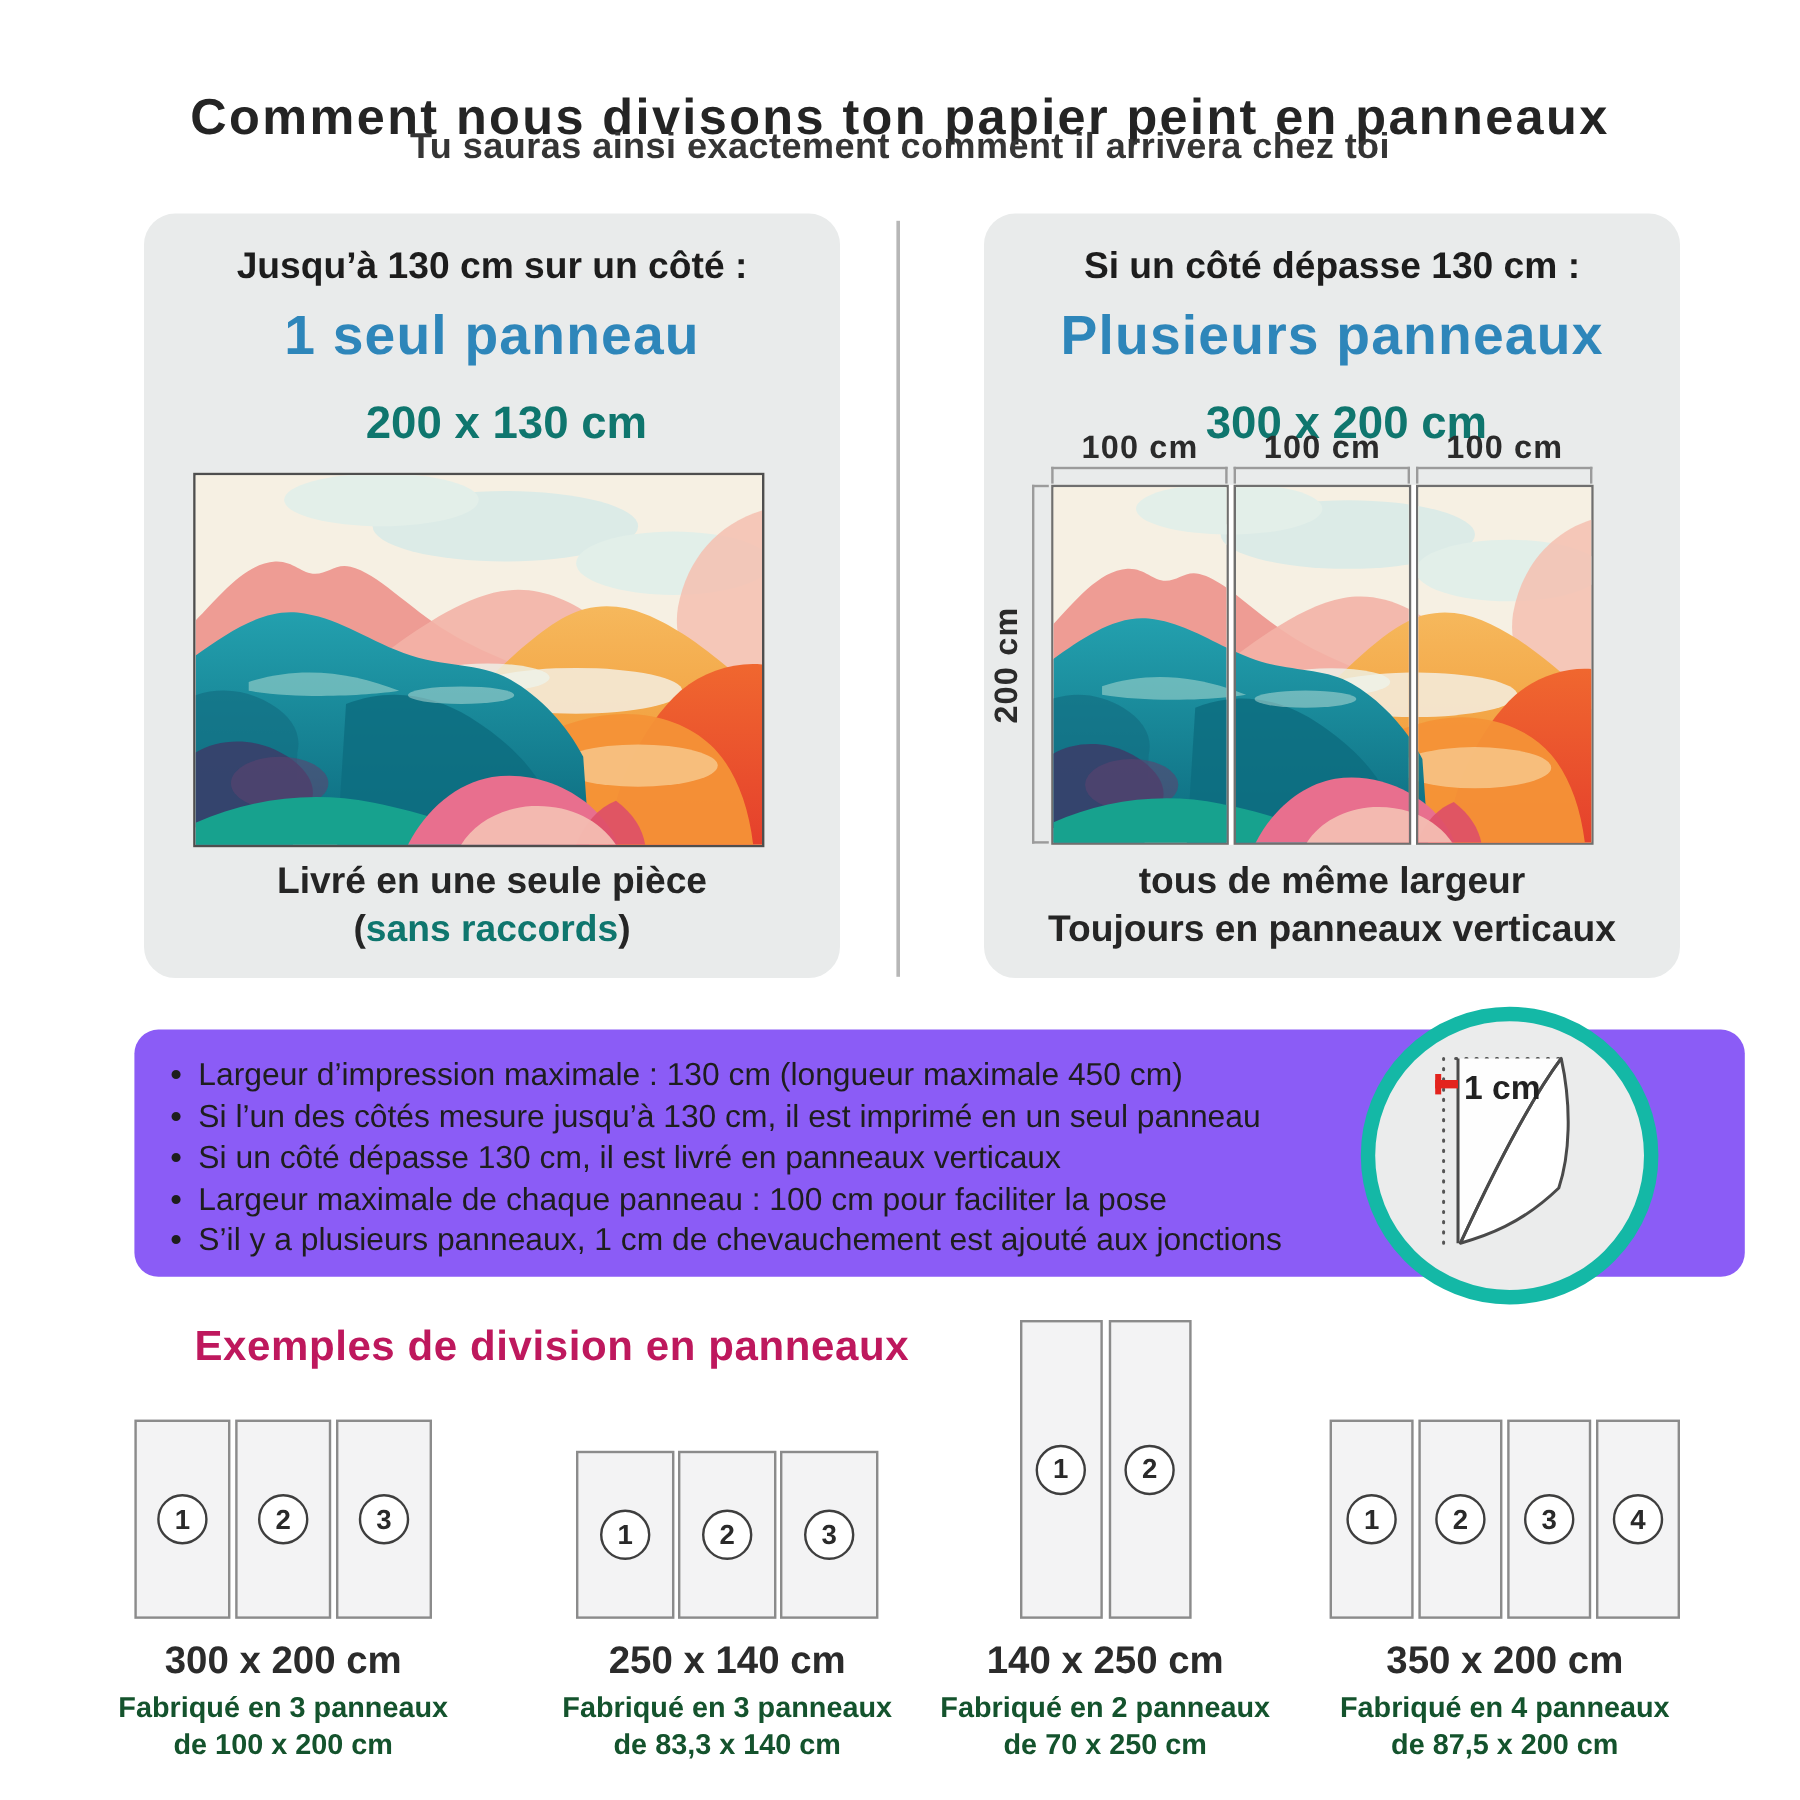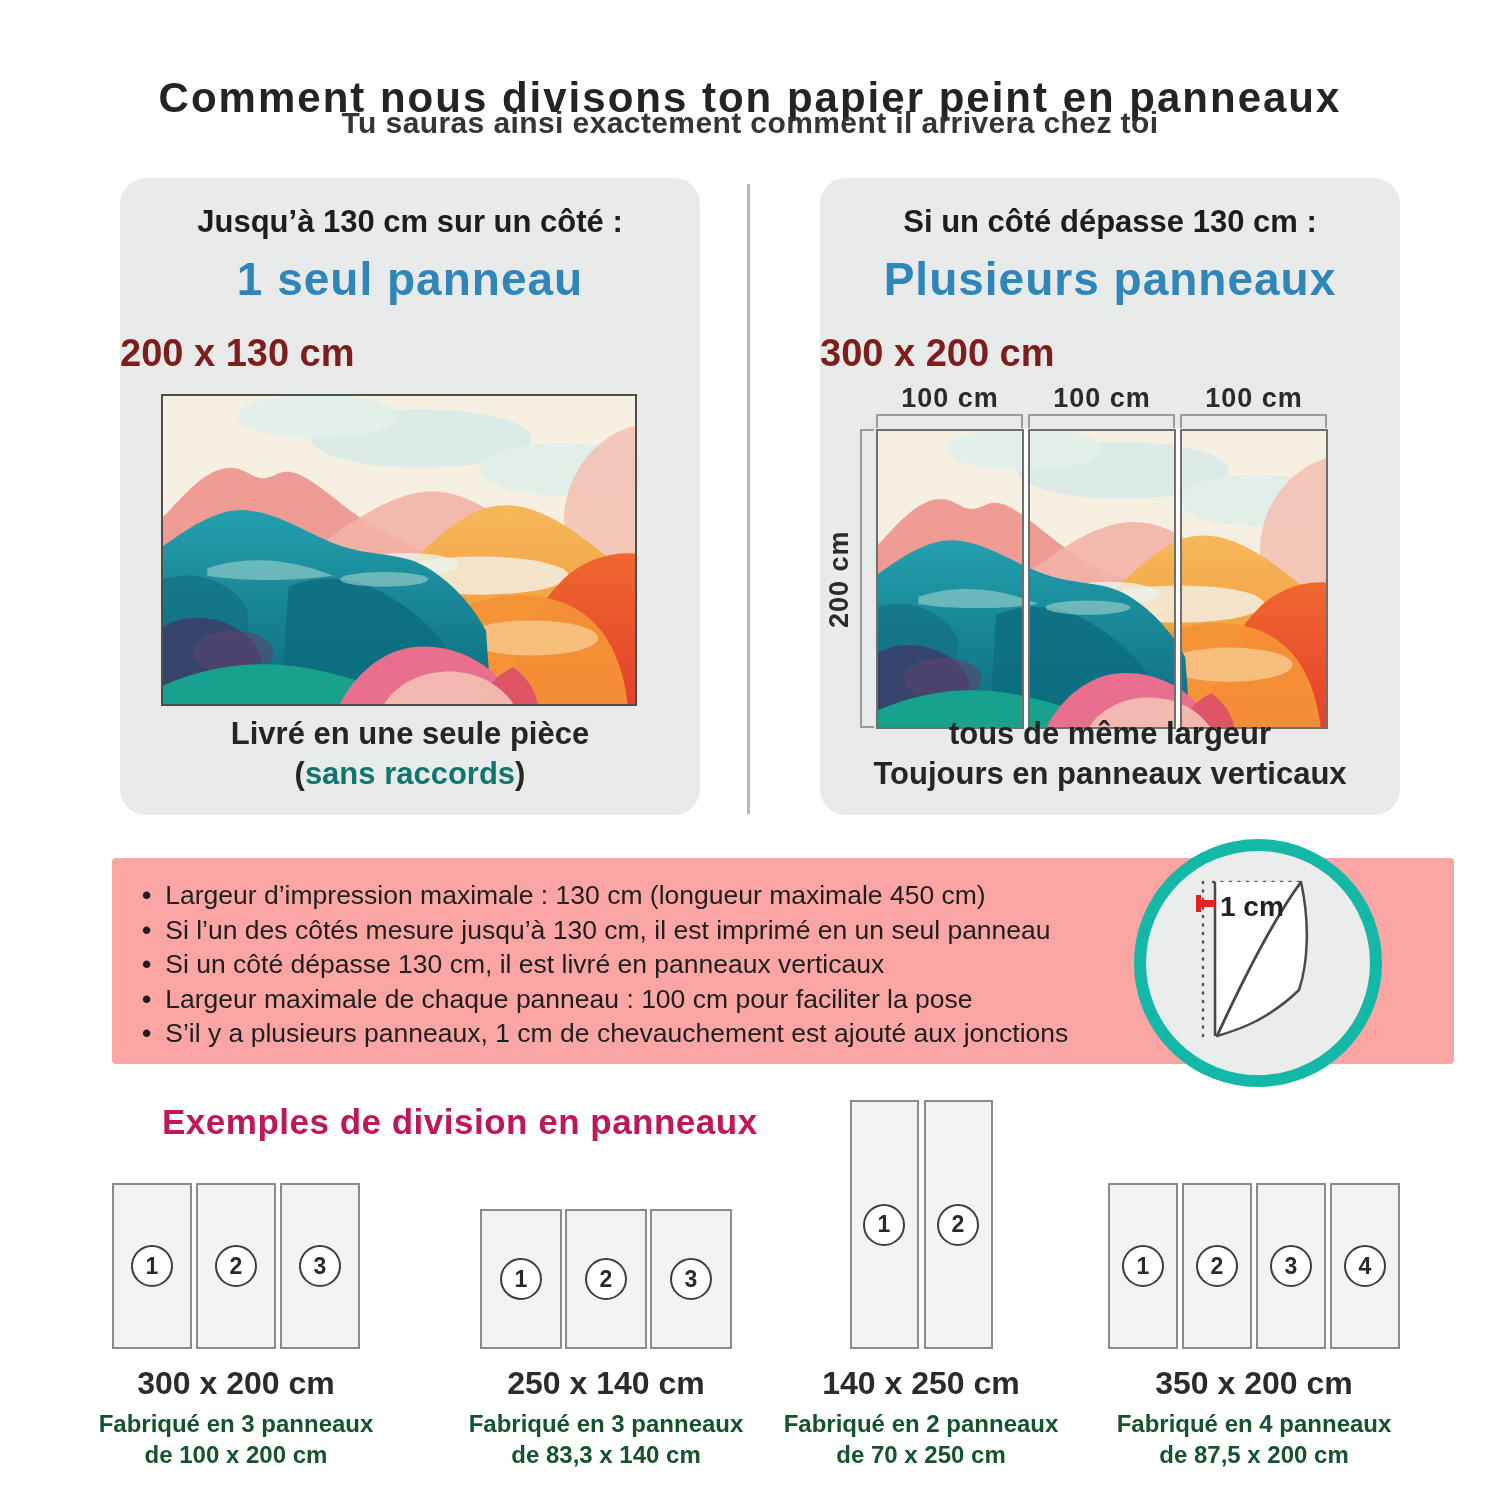--- a/index.html
+++ b/index.html
@@ -11,46 +11,46 @@
   .page-subtitle{left:0;right:0;top:106px;text-align:center;font-size:30px;font-weight:600;letter-spacing:.4px;color:#353535;}
 
   
   .card{top:178px;width:580px;height:637px;background:#e9ebeb;border-radius:26px;}
   .card-left{left:120px;}
   .card-right{left:820px;}
   .cards-divider{left:747px;top:184px;width:3px;height:630px;background:#b7b7b7;}
 
   .card-condition{left:0;width:100%;top:26px;text-align:center;font-size:31px;font-weight:700;color:#1d1d1d;}
   .card-headline{left:0;width:100%;top:74px;text-align:center;font-size:46px;font-weight:800;letter-spacing:1px;color:#2e86ba;}
-  .card-size{left:0;width:100%;top:154px;text-align:left;font-size:38px;font-weight:800;color:#7f1d1d;}
+  .card-size{left:0;width:100%;top:154px;text-align:center;font-size:38px;font-weight:800;color:#0f766e;padding-left:12px;}
 
   .single-art{left:41px;top:216px;width:472px;height:308px;border:2px solid #4e4e4e;background:#f6f0e3;}
   .single-art svg{display:block;width:100%;height:100%;}
 
   .card-caption{left:0;width:100%;top:536px;text-align:center;font-size:31px;font-weight:600;line-height:40px;color:#252525;}
   .caption-blue{color:#0f766e;font-weight:700;}
 
   
-  .measured-art{left:56px;top:226px;width:412px;height:300px;margin-top:25px;}
+  .measured-art{left:56px;top:226px;width:412px;height:300px;}
   .panels3{position:absolute;left:0;top:0;display:flex;gap:4px;background:#ffffff;}
   .wpanel{width:148px;height:300px;border:2px solid #6f6f6f;box-sizing:border-box;overflow:hidden;position:relative;background:#f6f0e3;}
   .wpanel svg{position:absolute;top:-2px;width:452px;height:300px;}
   .wpanel.p0 svg{left:-2px;}
   .wpanel.p1 svg{left:-154px;}
   .wpanel.p2 svg{left:-306px;}
 
   .wlabel{position:absolute;top:-46px;width:148px;text-align:center;font-size:27px;font-weight:700;letter-spacing:1px;color:#2b2b2b;}
   .wl0{left:0;} .wl1{left:152px;} .wl2{left:304px;}
   .mbracket{position:absolute;top:-15px;width:143px;height:12px;border-top:2.5px solid #9b9b9b;border-left:2.5px solid #9b9b9b;border-right:2.5px solid #9b9b9b;}
   .mb0{left:0;} .mb1{left:152px;} .mb2{left:304px;}
   .vbracket{position:absolute;left:-16px;top:0;width:12px;height:295px;border-left:2.5px solid #9b9b9b;border-top:2.5px solid #9b9b9b;border-bottom:2.5px solid #9b9b9b;}
   .hlabel{position:absolute;left:-54px;top:0;width:34px;height:300px;display:flex;align-items:center;justify-content:center;writing-mode:vertical-rl;transform:rotate(180deg);font-size:27px;font-weight:700;letter-spacing:1px;color:#2b2b2b;}
 
   
-  .rules-box{left:112px;top:858px;width:1342px;height:206px;background:#fca5a5;border-radius:4px;}
+  .rules-box{left:112px;top:858px;width:1342px;height:206px;background:#8b5cf6;border-radius:20px;}
   .rules-list{position:absolute;left:30px;top:20px;margin:0;padding:0;list-style:none;}
   .rules-list li{font-size:26.5px;font-weight:500;color:#1e1e1e;line-height:34.5px;white-space:nowrap;}
   .rules-list li::before{content:"\2022";margin-right:14px;font-weight:700;}
 
   .overlap-badge{left:1134px;top:839px;width:224px;height:224px;background:#ebecec;border:12px solid #14b8a6;border-radius:50%;}
   .overlap-badge svg{position:absolute;left:37px;top:17px;}
 
   
   .examples-heading{left:162px;top:1102px;font-size:35px;font-weight:700;letter-spacing:.5px;color:#be185d;}
   .example{position:absolute;width:340px;text-align:center;}

